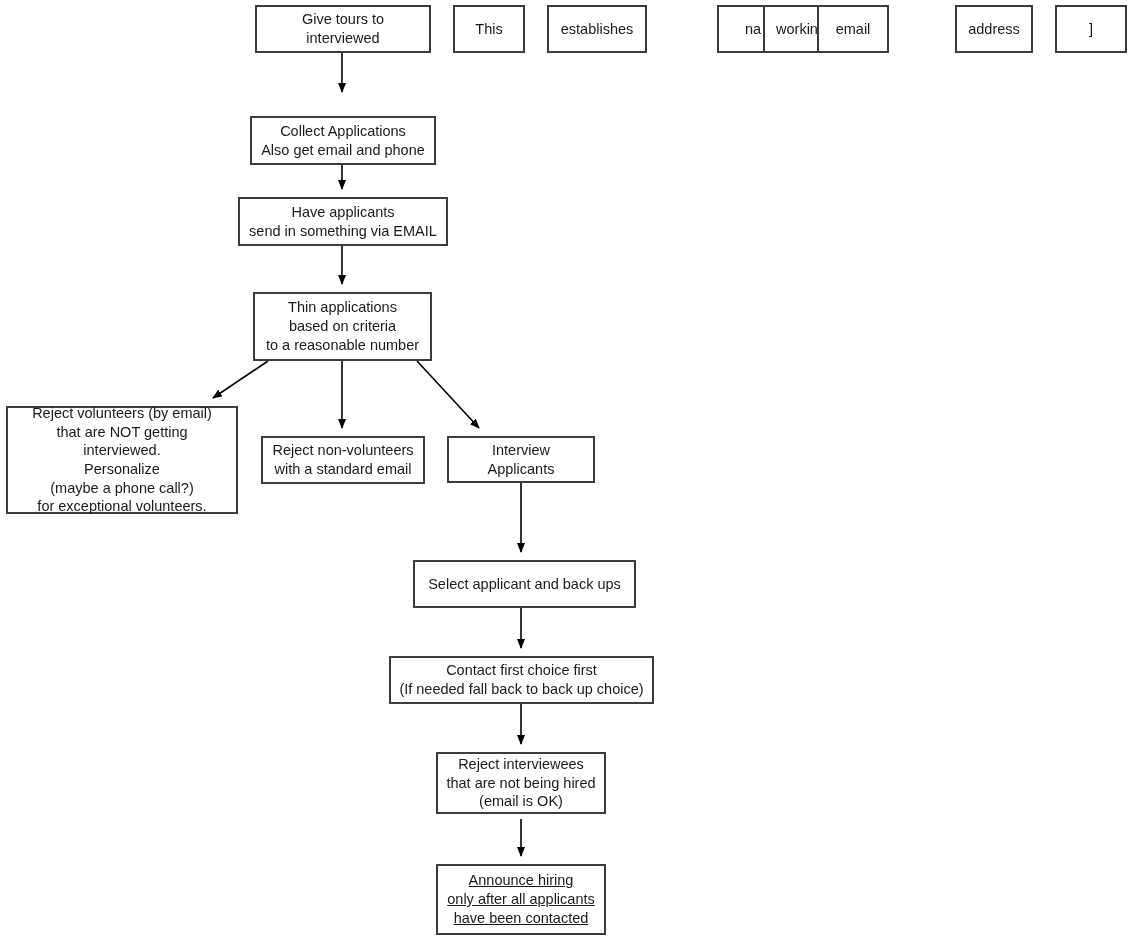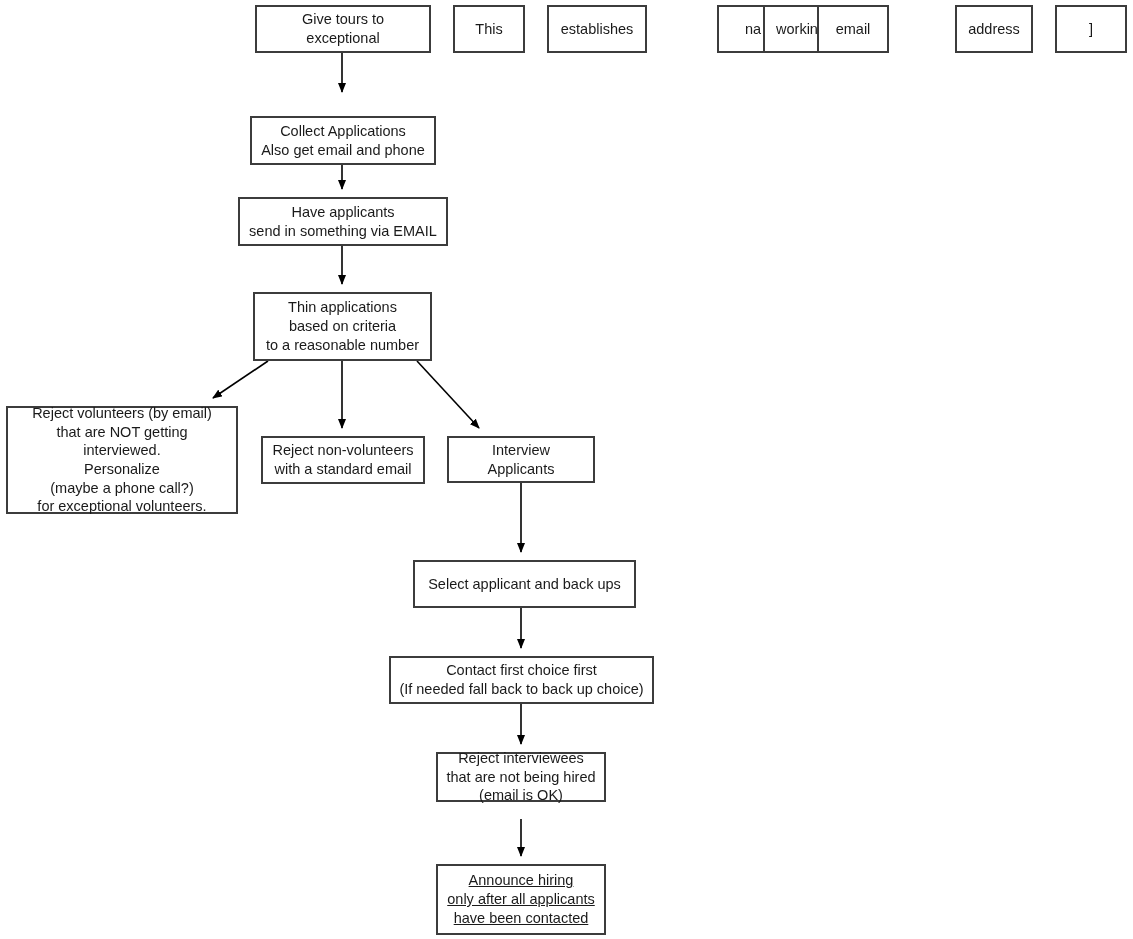--- a/index.html
+++ b/index.html
@@ -61,21 +61,21 @@
         <path d="M 342,361 L 342,428" marker-end="url(#arrowhead)" stroke="#000000"></path>
         <path d="M 417,361 L 479,428" marker-end="url(#arrowhead)" stroke="#000000"></path>
         <path d="M 521,483 L 521,552" marker-end="url(#arrowhead)" stroke="#000000"></path>
         <path d="M 521,608 L 521,648" marker-end="url(#arrowhead)" stroke="#000000"></path>
         <path d="M 521,704 L 521,744" marker-end="url(#arrowhead)" stroke="#000000"></path>
         <path d="M 521,819 L 521,856" marker-end="url(#arrowhead)" stroke="#000000"></path>
       </g>
   </svg>
 
   <div id="node-layer">
-      <div class="node" style="left: 255px; top: 5px; width: 176px; height: 48px; border-color: rgb(60, 60, 60); background: rgb(255, 255, 255); color: rgb(26, 26, 26);">Give tours to exceptional</div>
+      <div class="node" style="left: 255px; top: 5px; width: 176px; height: 48px; border-color: rgb(60, 60, 60); background: rgb(255, 255, 255); color: rgb(26, 26, 26);">Give tours to interviewed</div>
       <div class="node" style="left: 453px; top: 5px; width: 72px; height: 48px; border-color: rgb(60, 60, 60); background: rgb(255, 255, 255); color: rgb(26, 26, 26);">This</div>
       <div class="node" style="left: 547px; top: 5px; width: 100px; height: 48px; border-color: rgb(60, 60, 60); background: rgb(255, 255, 255); color: rgb(26, 26, 26);">establishes</div>
       <div class="node" style="left: 669px; top: 5px; width: 72px; height: 48px; border-color: rgb(60, 60, 60); background: rgb(255, 255, 255); color: rgb(26, 26, 26); margin-left: 48px;">na</div>
       <div class="node" style="left: 763px; top: 5px; width: 76px; height: 48px; border-color: rgb(60, 60, 60); background: rgb(255, 255, 255); color: rgb(26, 26, 26);">working</div>
       <div class="node" style="left: 817px; top: 5px; width: 72px; height: 48px; border-color: rgb(60, 60, 60); background: rgb(255, 255, 255); color: rgb(26, 26, 26);">email</div>
       <div class="node" style="left: 955px; top: 5px; width: 78px; height: 48px; border-color: rgb(60, 60, 60); background: rgb(255, 255, 255); color: rgb(26, 26, 26);">address</div>
       <div class="node" style="left: 1055px; top: 5px; width: 72px; height: 48px; border-color: rgb(60, 60, 60); background: rgb(255, 255, 255); color: rgb(26, 26, 26);">]</div>
       <div class="node" style="left: 250px; top: 116px; width: 186px; height: 49px; border-color: rgb(60, 60, 60); background: rgb(255, 255, 255); color: rgb(26, 26, 26); text-align: center;">Collect Applications
 Also get email and phone</div>
       <div class="node" style="left: 238px; top: 197px; width: 210px; height: 49px; border-color: rgb(60, 60, 60); background: rgb(255, 255, 255); color: rgb(26, 26, 26);">Have applicants
@@ -87,21 +87,21 @@
 that are NOT getting interviewed.
 Personalize
 (maybe a phone call?)
 for exceptional volunteers.</div>
       <div class="node" style="left: 261px; top: 436px; width: 164px; height: 48px; border-color: rgb(60, 60, 60); background: rgb(255, 255, 255); color: rgb(26, 26, 26);">Reject non-volunteers
 with a standard email</div>
       <div class="node" style="left: 447px; top: 436px; width: 148px; height: 47px; border-color: rgb(60, 60, 60); background: rgb(255, 255, 255); color: rgb(26, 26, 26);">Interview Applicants</div>
       <div class="node" style="left: 413px; top: 560px; width: 223px; height: 48px; border-color: rgb(60, 60, 60); background: rgb(255, 255, 255); color: rgb(26, 26, 26);">Select applicant and back ups</div>
       <div class="node" style="left: 389px; top: 656px; width: 265px; height: 48px; border-color: rgb(60, 60, 60); background: rgb(255, 255, 255); color: rgb(26, 26, 26);">Contact first choice first
 (If needed fall back to back up choice)</div>
-      <div class="node" style="left: 436px; top: 752px; width: 170px; height: 50px; border-color: rgb(60, 60, 60); background: rgb(255, 255, 255); color: rgb(26, 26, 26);">Reject interviewees
+      <div class="node" style="left: 436px; top: 752px; width: 170px; height: 62px; border-color: rgb(60, 60, 60); background: rgb(255, 255, 255); color: rgb(26, 26, 26);">Reject interviewees
 that are not being hired
 (email is OK)</div>
       <div class="node" style="left: 436px; top: 864px; width: 170px; height: 71px; border-color: rgb(60, 60, 60); background: rgb(255, 255, 255); color: rgb(26, 26, 26); text-decoration: underline;">Announce hiring
 only after all applicants
 have been contacted</div>
     </div>
 
 </div>
 
 </body></html>

